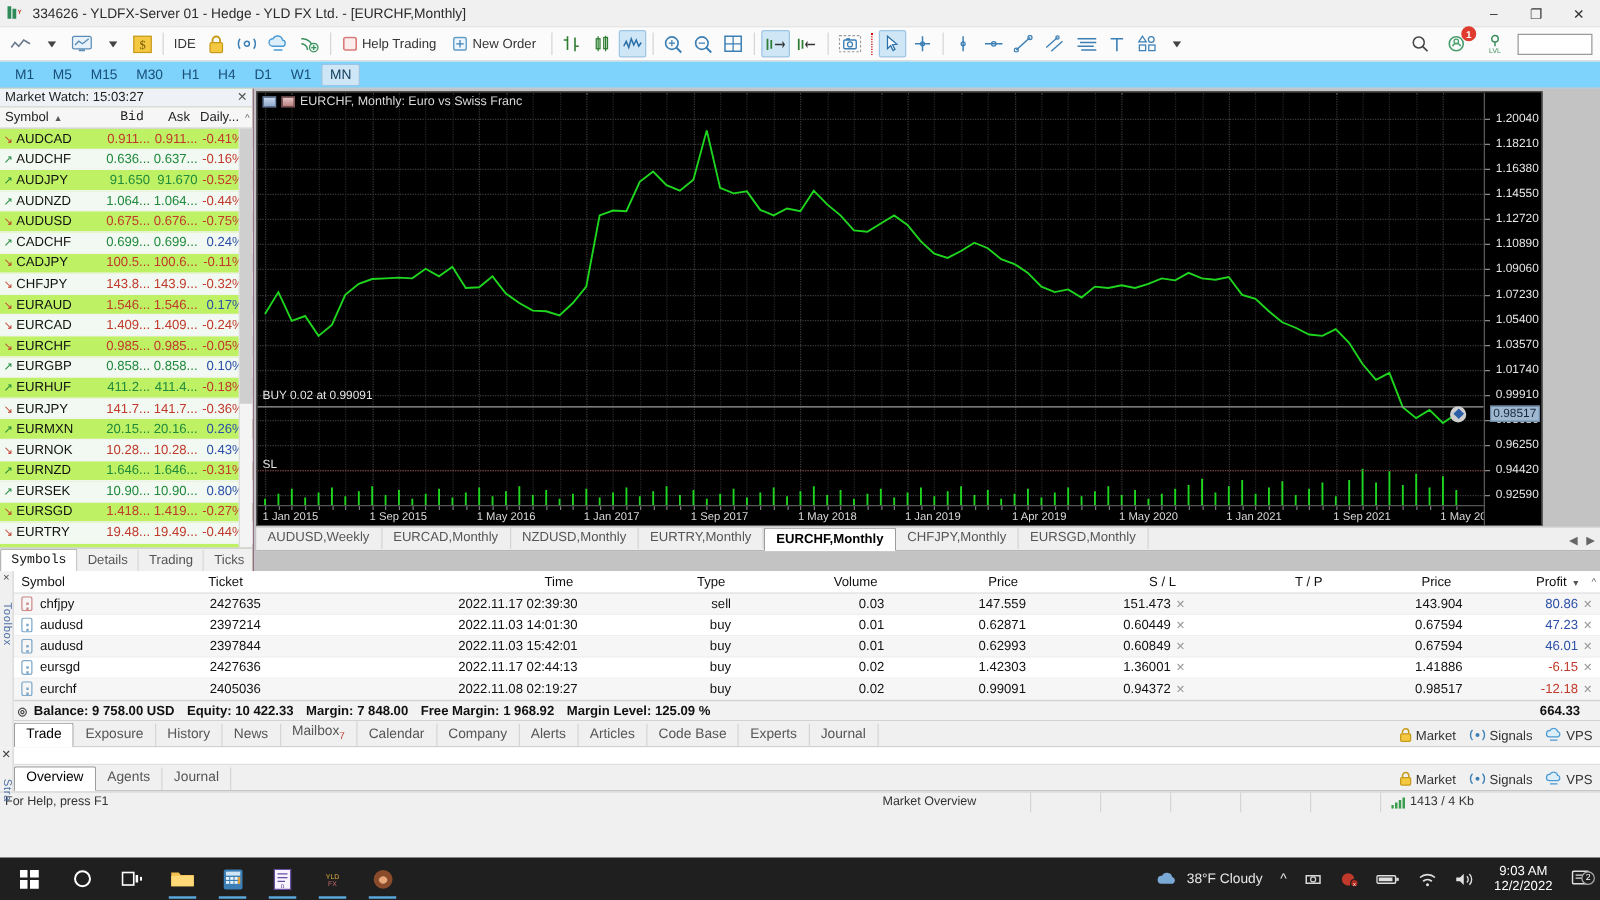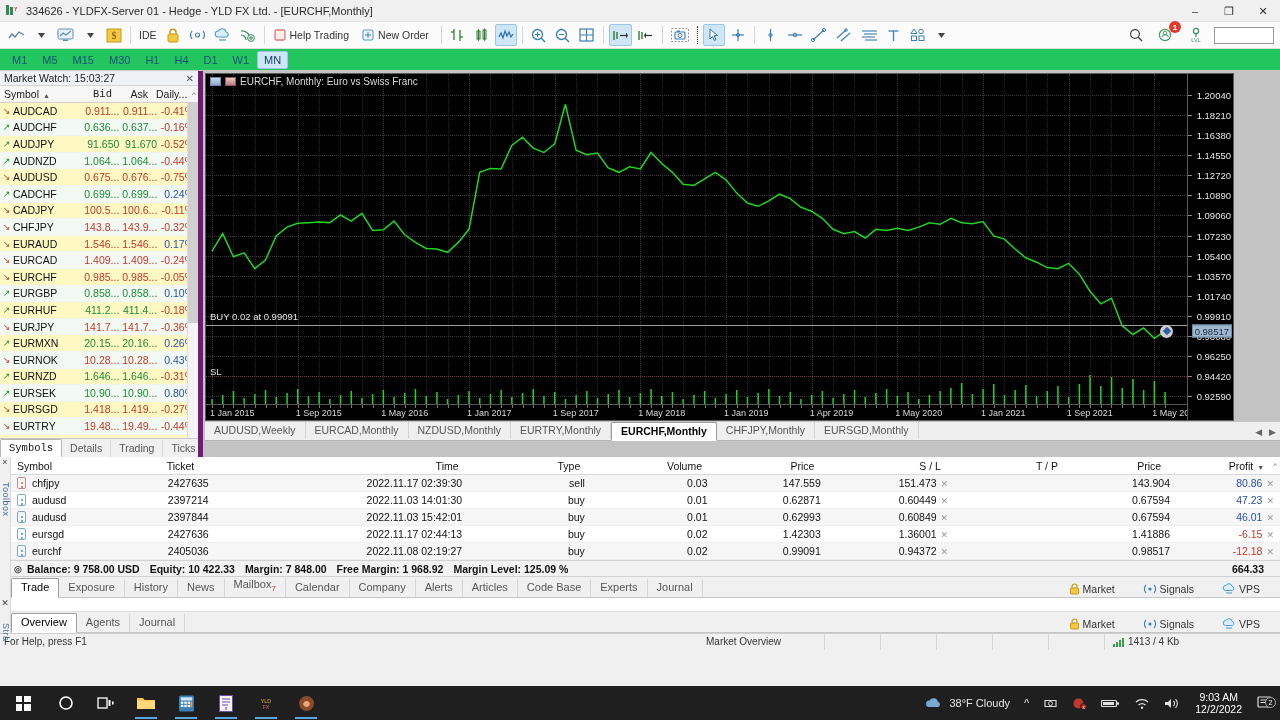--- a/index.html
+++ b/index.html
@@ -57,34 +57,34 @@
   .tb-right { position: absolute; right: 6px; display: flex; align-items: center; gap: 6px; }
   .search-box { width: 60px; height: 17px; border: 1px solid #9a9a9a; background: #fff; }
   .badge-dot {
     position: absolute; top: -4px; right: -5px; background: #e03b2f; color: #fff;
     border-radius: 50%; width: 12px; height: 12px; font-size: 8px;
     display: flex; align-items: center; justify-content: center; font-weight: bold;
   }
 
   
   .periodbar {
-    height: 22px; background: #22c55e; display: flex; align-items: center;
+    height: 22px; background: #7dd3fc; display: flex; align-items: center;
     padding-left: 5px; border-bottom: 1px solid #c8c8c8; gap: 1px;
   }
   .pbtn {
     padding: 2px 6px; font-size: 11px; color: #1a4f7a; border: 1px solid transparent;
     border-radius: 2px;
   }
   .pbtn.active { background: #cfe6f7; border-color: #9dc5e4; color: #12405f; }
 
   
   .bodyrow { display: flex; height: 386px; }
 
   
-  .mwpanel { width: 203px; background: #fef9c3; border-right: 5px solid #701a75; position: relative; }
+  .mwpanel { width: 203px; background: #bef264; border-right: 1px solid #701a75; position: relative; }
   .mwhead {
     height: 15px; background: #eef1f5; display: flex; align-items: center;
     padding: 0 4px; font-size: 10.5px; color: #222; border-bottom: 1px solid #d4d4d4;
     justify-content: space-between;
   }
   .mwhead .x { font-size: 10px; color: #555; }
   .mwcols {
     display: flex; height: 17px; background: #f6f6f6; border-bottom: 1px solid #d0d0d0;
     font-size: 10.5px; color: #222; align-items: center;
   }
@@ -234,21 +234,21 @@
     display: flex; align-items: flex-end; height: 21px; background: #f0f0f0;
     border-bottom: 1px solid #c6c6c6; margin-left: 11px; position: relative;
   }
   .btab { padding: 2px 9px 4px 9px; font-size: 11px; color: #555; border-right: 1px solid #d6d6d6; }
   .btab.sel {
     background: #fff; color: #000; border: 1px solid #9e9e9e; border-bottom: 1px solid #fff;
     margin-bottom: -1px; border-radius: 2px 2px 0 0;
   }
   .btab sub { color: #c0392b; font-size: 8px; }
   .tabs-right {
-    position: absolute; right: 20px; bottom: 2px; display: flex; align-items: center; gap: 28px;
+    position: absolute; right: 6px; bottom: 2px; display: flex; align-items: center; gap: 10px;
     font-size: 10.5px; color: #333;
   }
   .stratrow {
     display: flex; align-items: flex-end; height: 21px; background: #f0f0f0;
     border-bottom: 1px solid #c6c6c6; margin-left: 11px; position: relative;
   }
   .strat-blank { height: 14px; background: #fff; margin-left: 11px; border-bottom: 1px solid #e0e0e0; }
 
   
   .statusbar {

